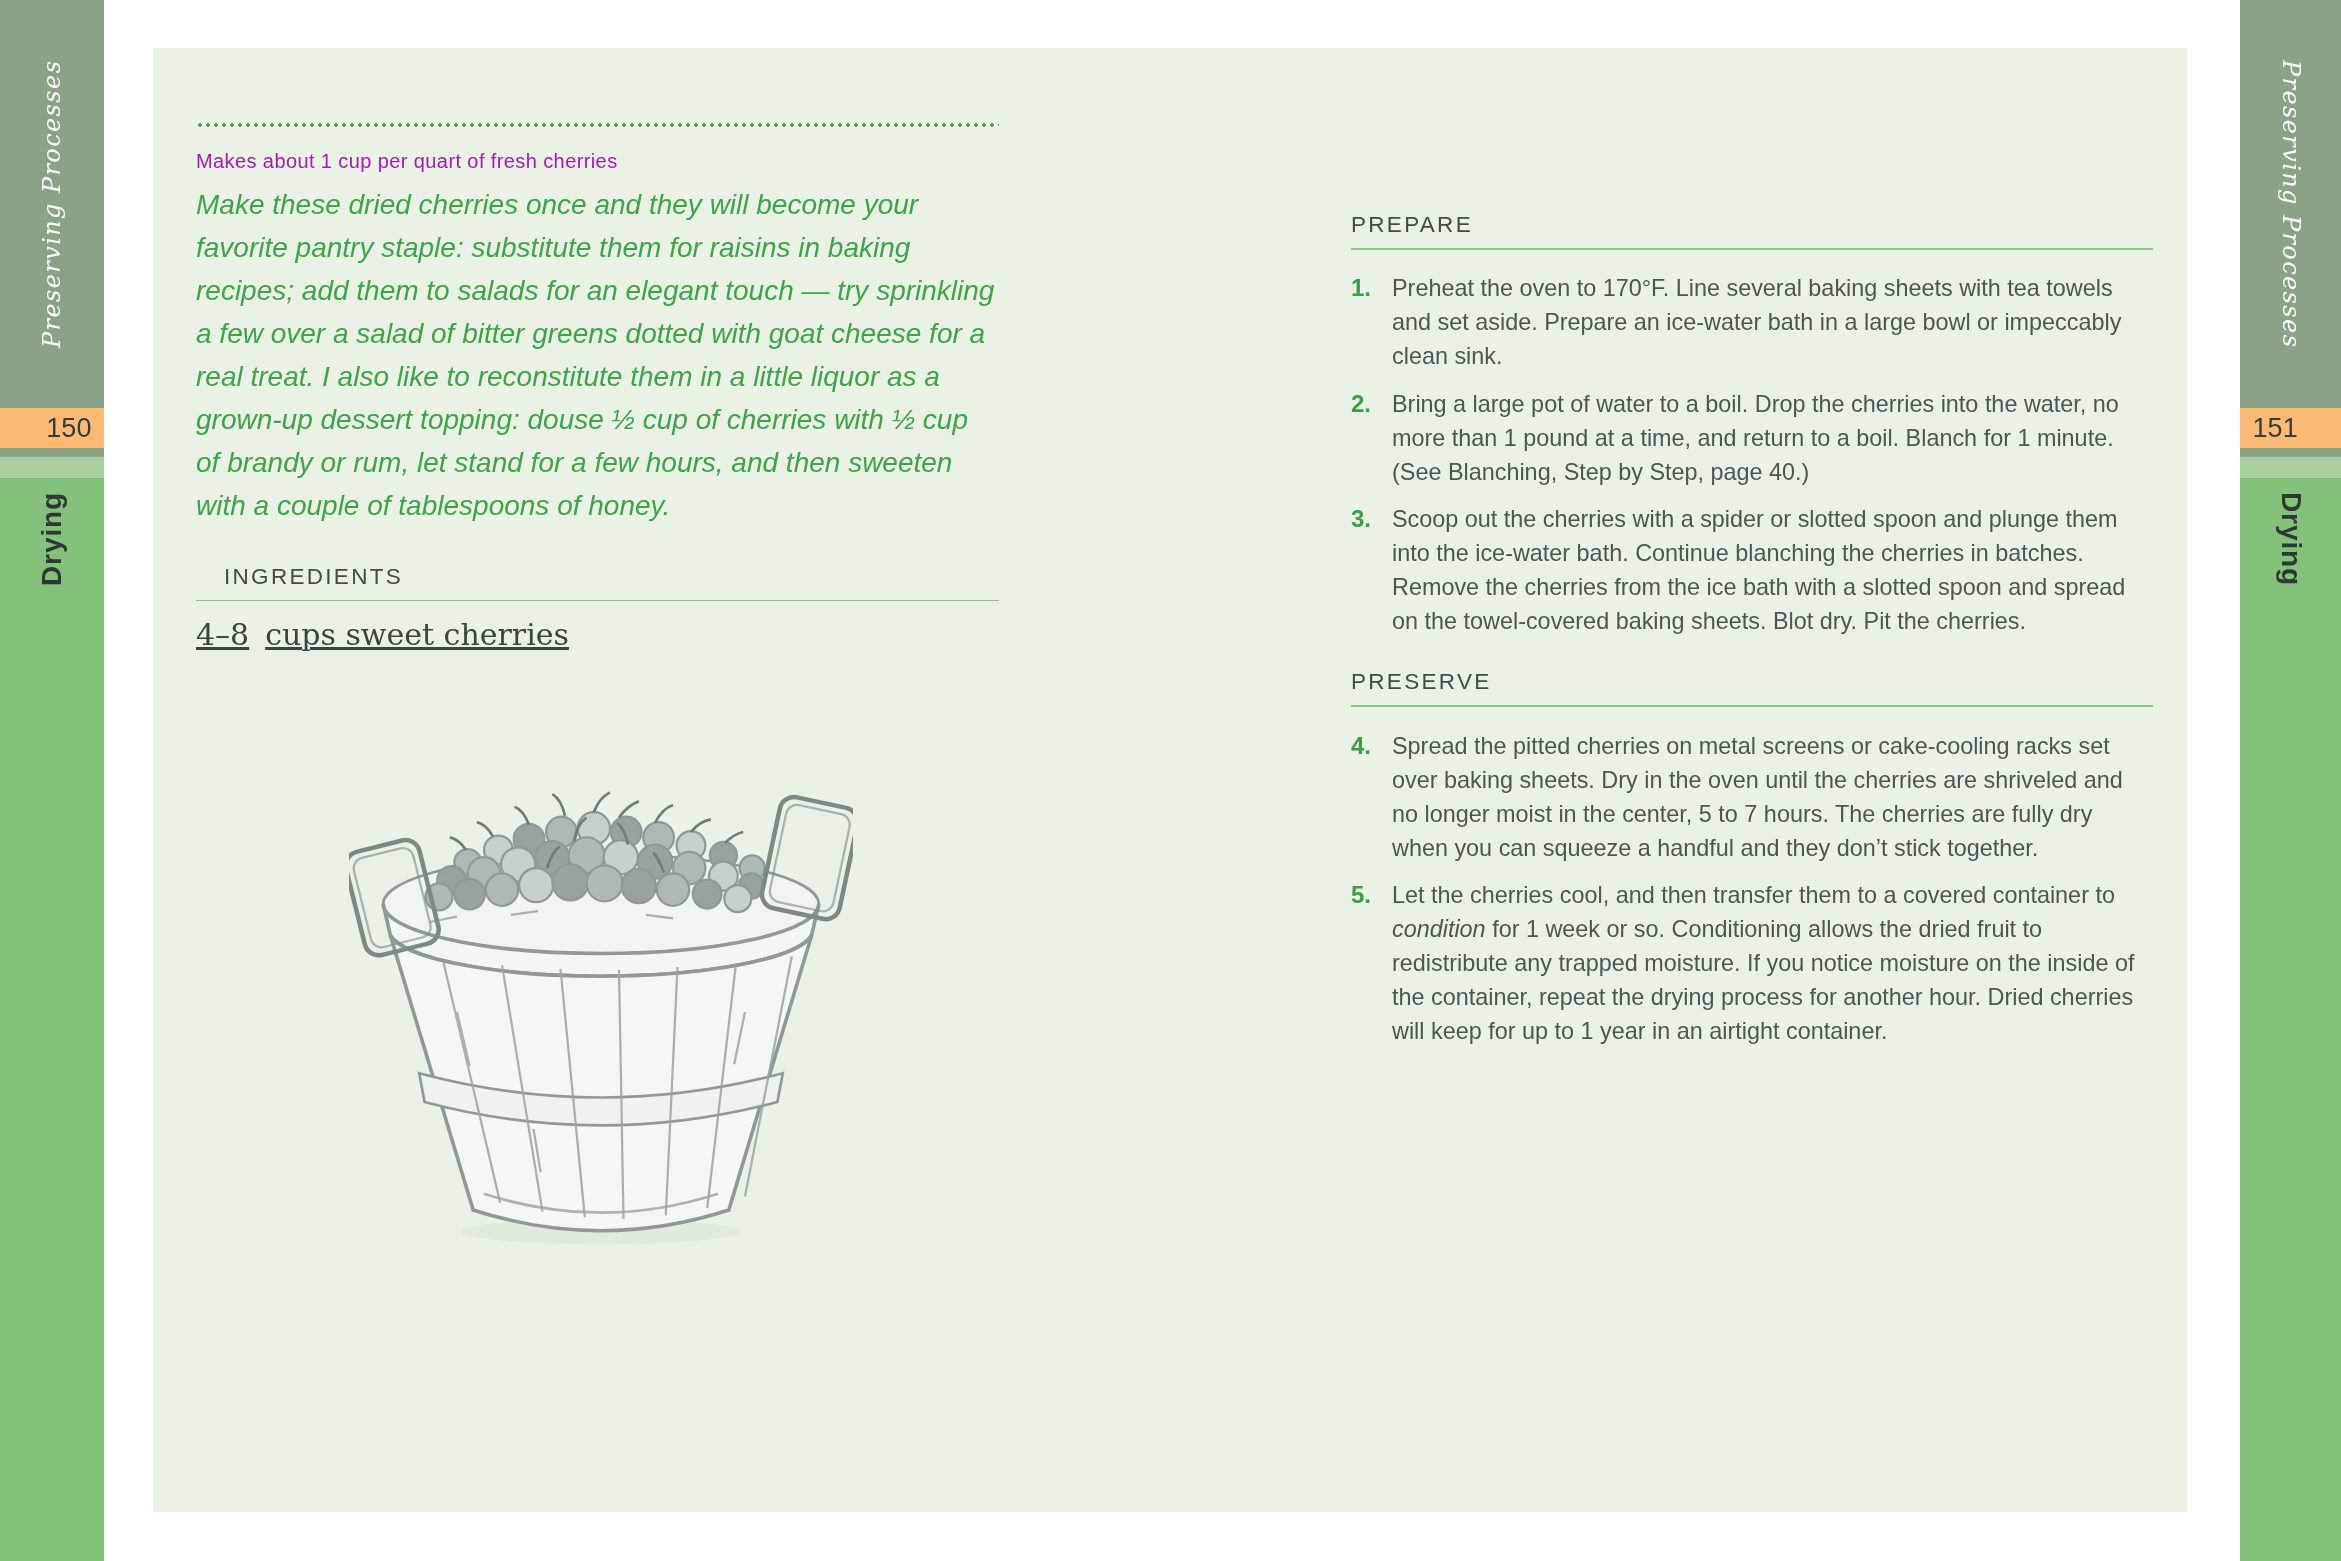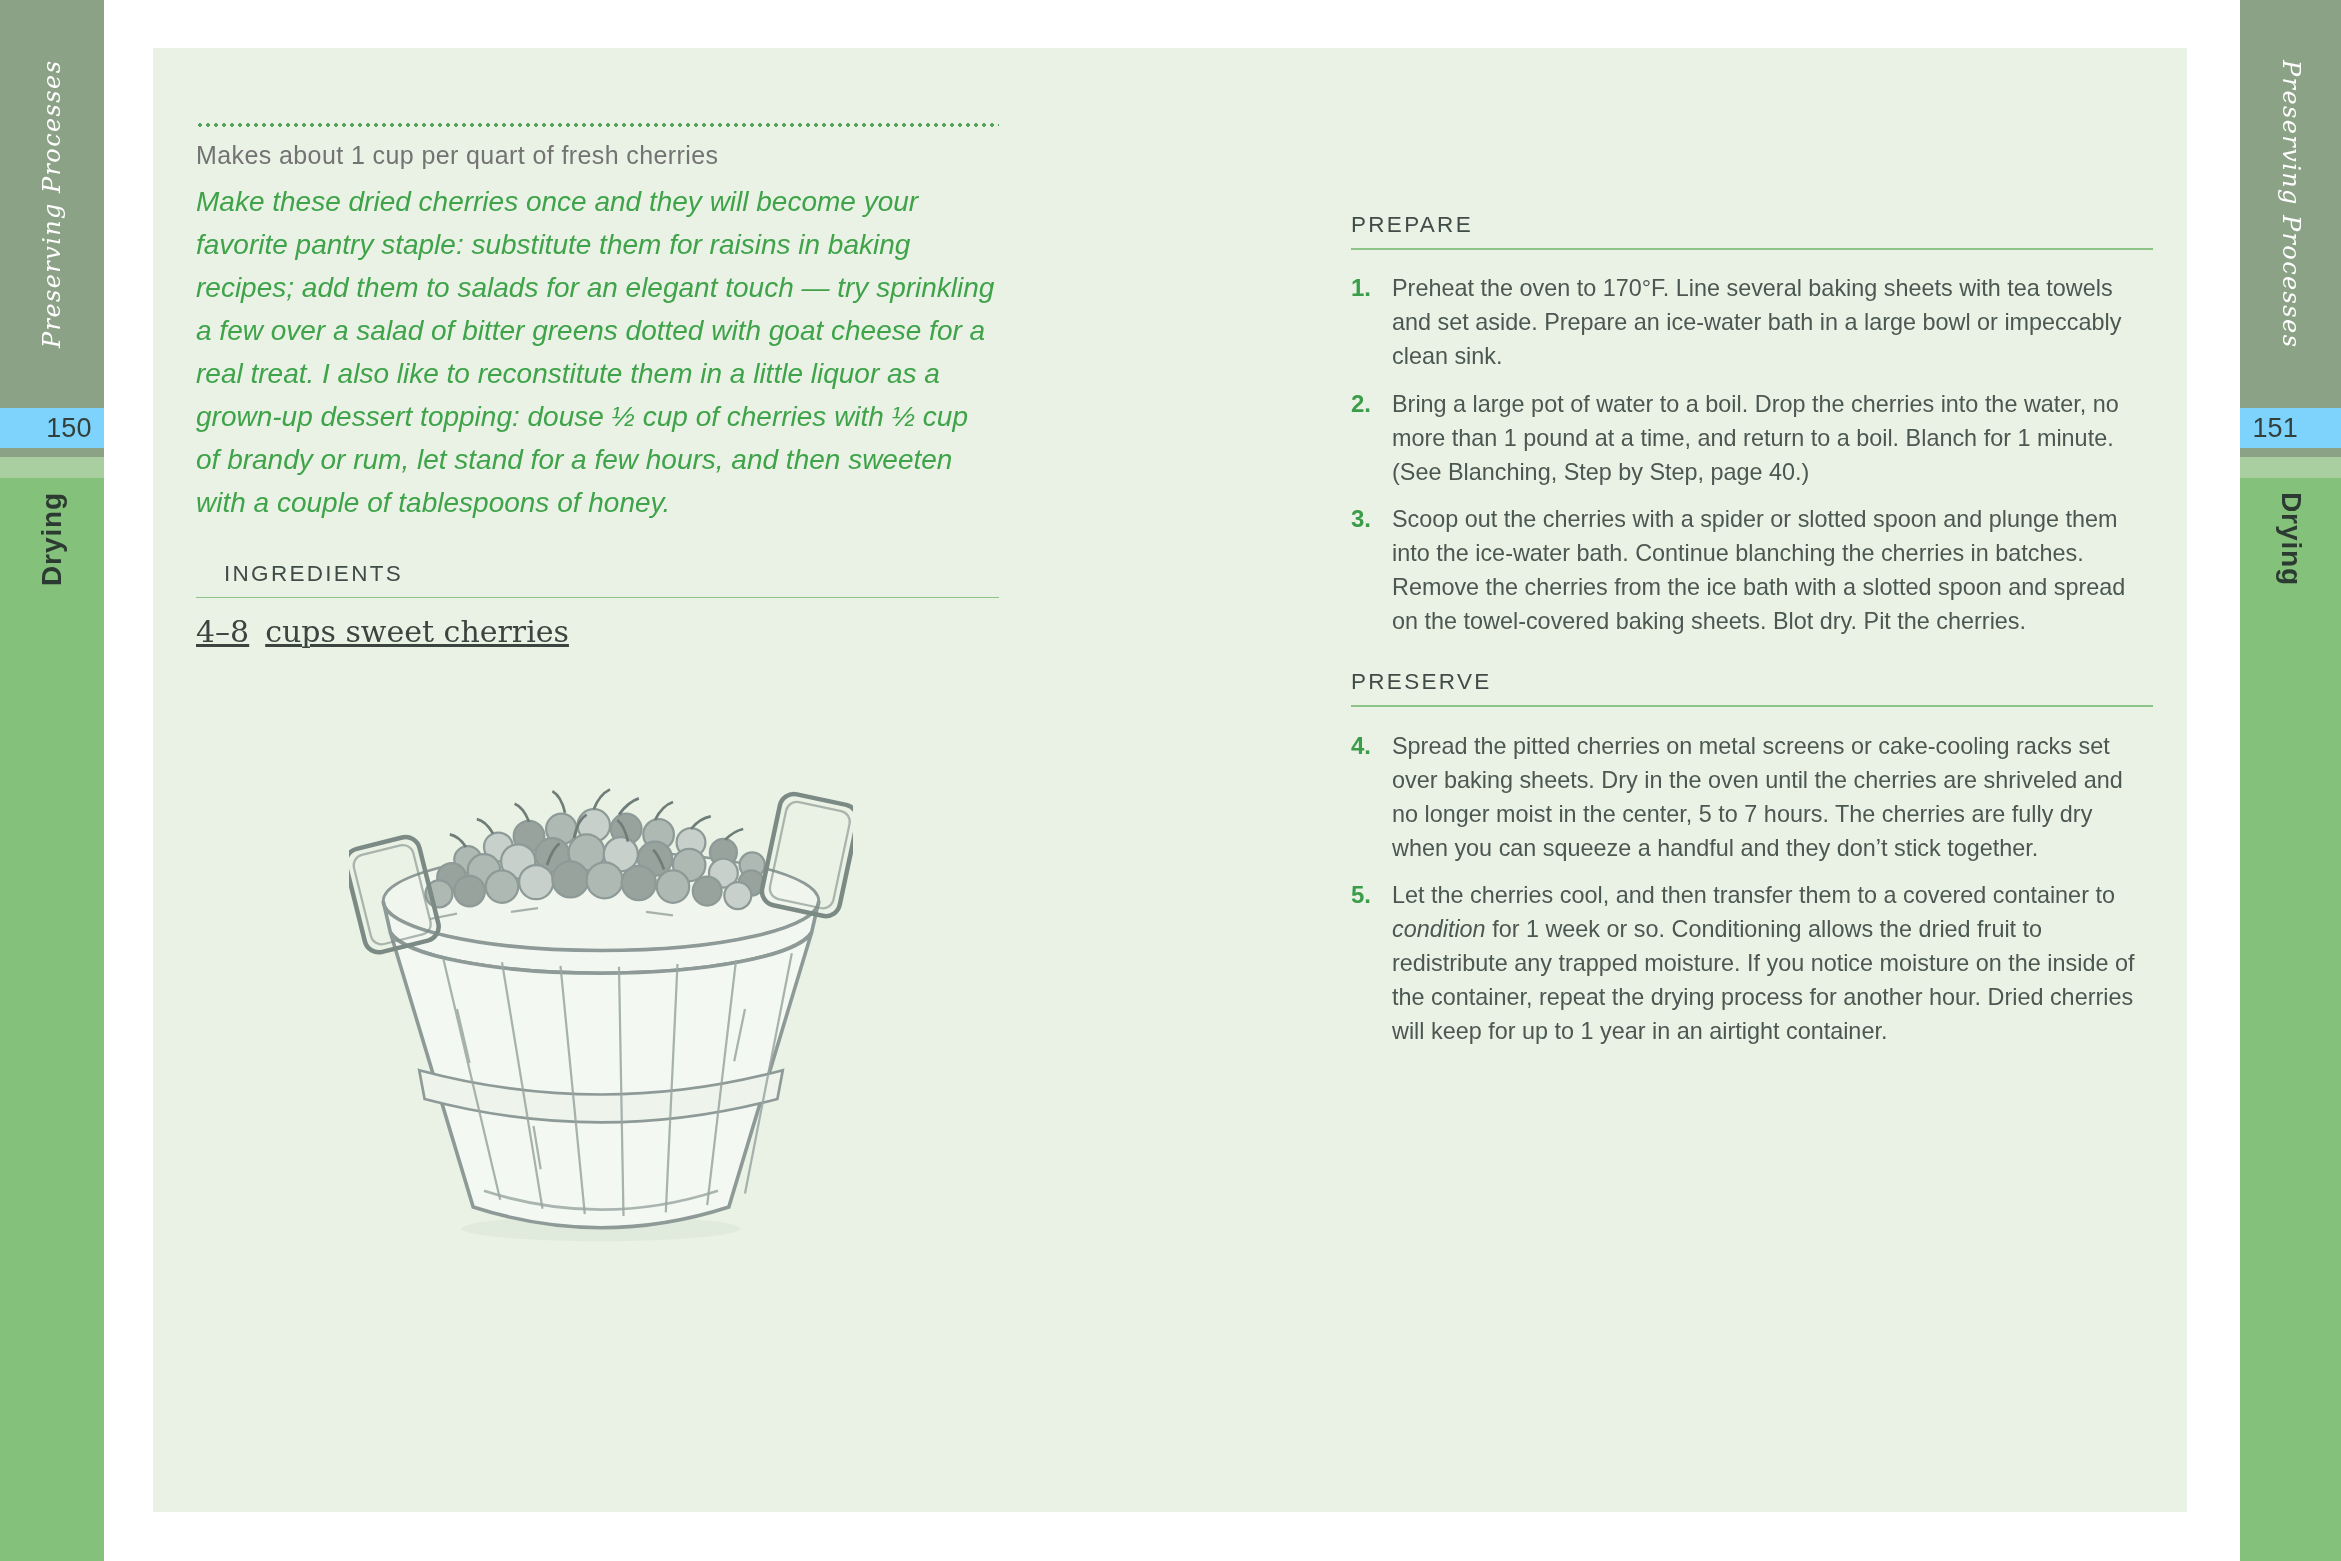--- a/index.html
+++ b/index.html
@@ -5,21 +5,21 @@
   html,body{margin:0;padding:0;background:#ffffff;}
   .stage{position:relative;width:2342px;height:1561px;background:#ffffff;overflow:hidden;
          font-family:"Liberation Sans",sans-serif;}
 
   
   .sidebar{position:absolute;top:0;height:1561px;}
   .sidebar.left{left:0;width:104px;}
   .sidebar.right{left:2240px;width:102px;}
   .sb-block{position:absolute;left:0;width:100%;}
   .sb-sage{top:0;height:408px;background:#8ca287;}
-  .sb-pagenum{top:408px;height:40px;background:#7dd3fc;color:#333f3a;
+  .sb-pagenum{top:408px;height:40px;background:#fdba74;color:#333f3a;
               font-size:27px;line-height:40px;box-sizing:border-box;}
   .sidebar.left .sb-pagenum{text-align:right;padding-right:12.6px;}
   .sidebar.right .sb-pagenum{text-align:left;padding-left:12.6px;}
   .sb-divider{top:448px;height:9px;background:#8ca287;}
   .sb-mid{top:457px;height:21.6px;background:#a9cfa0;}
   .sb-green{top:478px;height:1083px;background:#84c17b;}
 
   .spine-chapter{position:absolute;top:0;left:0;width:100%;height:408px;
                  display:flex;align-items:center;justify-content:center;
                  writing-mode:vertical-rl;
@@ -46,21 +46,21 @@
                border-bottom:77px solid #7ab470;border-right:41px solid transparent;}
   .banner .bar{position:absolute;left:0;bottom:0;width:803px;height:9px;background:#7ab470;}
   .banner .title{position:absolute;left:21.6px;top:0;height:68px;line-height:70px;
                color:#ffffff;font-weight:bold;font-size:41px;letter-spacing:0.9px;
                transform:scaleX(0.76);transform-origin:0 50%;white-space:nowrap;}
 
   .dotted-rule{margin-top:16px;width:803px;height:3.6px;
                background-image:radial-gradient(circle 1.8px,#55a159 90%,transparent 100%);
                background-size:8px 3.6px;background-repeat:repeat-x;}
 
-  .yield{margin-top:14px;font-size:25px;letter-spacing:0.4px;color:#737373;}
+  .yield{margin-top:23px;font-size:20px;letter-spacing:0.4px;color:#a21caf;}
 
   .intro{margin-top:10px;width:803px;
          font-family:Liberation Sans, sans-serif;font-style:italic;
          font-size:28px;line-height:43px;color:#3fa34a;}
 
   .sec-heading{font-size:22.5px;letter-spacing:2.3px;color:#404c47;}
   .sec-rule{margin-top:10px;height:1.8px;background:#8cc386;width:100%;}
   .ing-heading{margin-top:37px;margin-left:28px;}
 
   .ingredient{margin-top:15.3px;font-family:"DejaVu Serif",serif;

